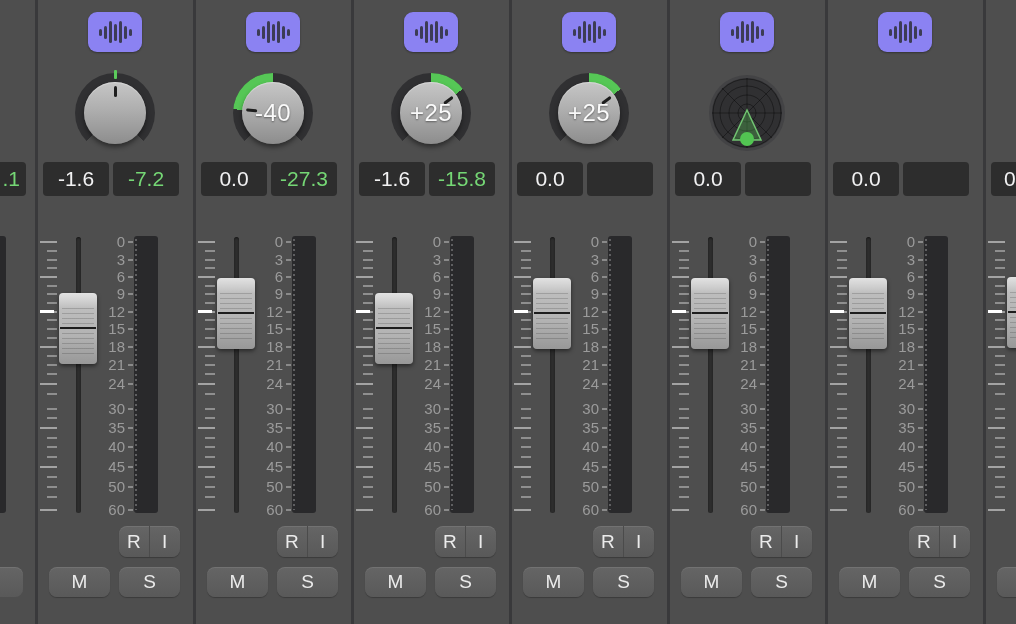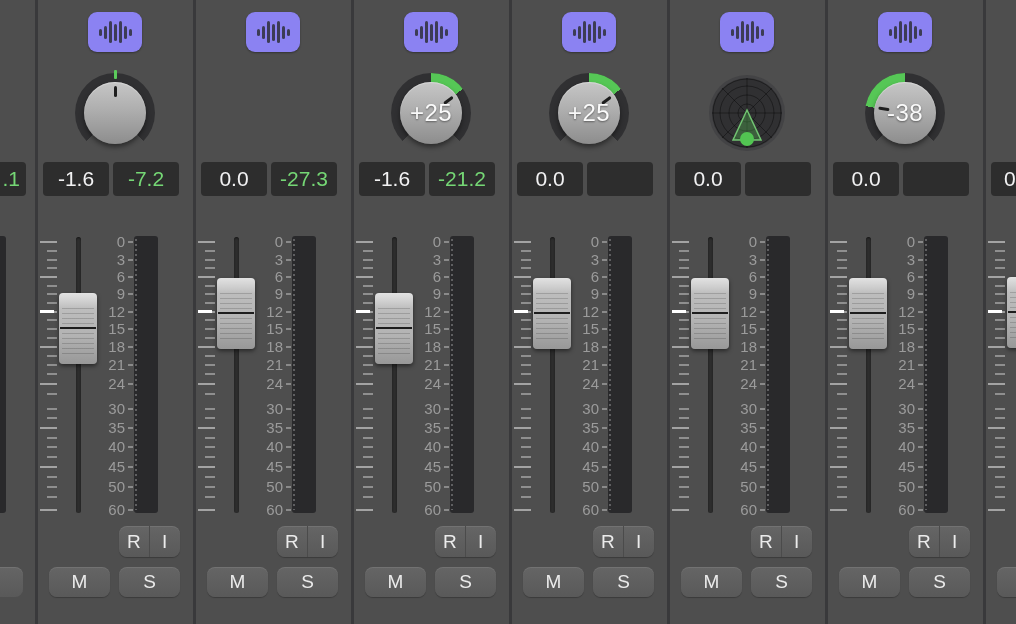--- a/index.html
+++ b/index.html
@@ -199,20 +199,30 @@
       <span class="icon" style="display:flex;gap:2px;align-items:center;">
             <div class="bar" style="height: 7px;"></div>
             <div class="bar" style="height: 13px;"></div>
             <div class="bar" style="height: 22px;"></div>
             <div class="bar" style="height: 17px;"></div>
             <div class="bar" style="height: 22px;"></div>
             <div class="bar" style="height: 13px;"></div>
             <div class="bar" style="height: 7px;"></div>
           </span>
     </div>
+    <div class="knob-wrap">
+      <div class="knob-ring"></div>
+      <div class="knob-arc" style="background: conic-gradient(from 275.625deg, rgb(86, 199, 86) 0deg, rgb(86, 199, 86) 84.375deg, transparent 84.375deg, transparent 360deg);"></div>
+
+      <div class="knob-body"></div>
+      <div class="knob-rot" style="transform: rotate(-84.375deg);">
+        <div class="knob-pointer"></div>
+      </div>
+      <div class="knob-label">-40</div>
+    </div>
 
     <div class="disp vol">0.0</div>
     <div class="disp peak">-27.3</div>
     <div class="ruler">
           <div class="tick major" style="top: 241px;"></div>
           <div class="tick major" style="top: 276px;"></div>
           <div class="tick major" style="top: 311px;"></div>
           <div class="tick major" style="top: 346px;"></div>
           <div class="tick major" style="top: 383px;"></div>
           <div class="tick major" style="top: 427px;"></div>
@@ -299,21 +309,21 @@
       <div class="knob-arc" style="background: conic-gradient(rgb(86, 199, 86) 0deg, rgb(86, 199, 86) 52.7344deg, transparent 52.7344deg, transparent 360deg);"></div>
 
       <div class="knob-body"></div>
       <div class="knob-rot" style="transform: rotate(52.7344deg);">
         <div class="knob-pointer"></div>
       </div>
       <div class="knob-label">+25</div>
     </div>
 
     <div class="disp vol">-1.6</div>
-    <div class="disp peak">-21.2</div>
+    <div class="disp peak">-15.8</div>
     <div class="ruler">
           <div class="tick major" style="top: 241px;"></div>
           <div class="tick major" style="top: 276px;"></div>
           <div class="tick major" style="top: 311px;"></div>
           <div class="tick major" style="top: 346px;"></div>
           <div class="tick major" style="top: 383px;"></div>
           <div class="tick major" style="top: 427px;"></div>
           <div class="tick major" style="top: 466px;"></div>
           <div class="tick major" style="top: 509px;"></div>
           <div class="tick minor" style="top: 250px;"></div>
@@ -587,30 +597,20 @@
       <span class="icon" style="display:flex;gap:2px;align-items:center;">
             <div class="bar" style="height: 7px;"></div>
             <div class="bar" style="height: 13px;"></div>
             <div class="bar" style="height: 22px;"></div>
             <div class="bar" style="height: 17px;"></div>
             <div class="bar" style="height: 22px;"></div>
             <div class="bar" style="height: 13px;"></div>
             <div class="bar" style="height: 7px;"></div>
           </span>
     </div>
-    <div class="knob-wrap">
-      <div class="knob-ring"></div>
-      <div class="knob-arc" style="background: conic-gradient(from 279.844deg, rgb(86, 199, 86) 0deg, rgb(86, 199, 86) 80.1562deg, transparent 80.1562deg, transparent 360deg);"></div>
-
-      <div class="knob-body"></div>
-      <div class="knob-rot" style="transform: rotate(-80.1562deg);">
-        <div class="knob-pointer"></div>
-      </div>
-      <div class="knob-label">-38</div>
-    </div>
 
     <div class="disp vol">0.0</div>
     <div class="disp peak"></div>
     <div class="ruler">
           <div class="tick major" style="top: 241px;"></div>
           <div class="tick major" style="top: 276px;"></div>
           <div class="tick major" style="top: 311px;"></div>
           <div class="tick major" style="top: 346px;"></div>
           <div class="tick major" style="top: 383px;"></div>
           <div class="tick major" style="top: 427px;"></div>

